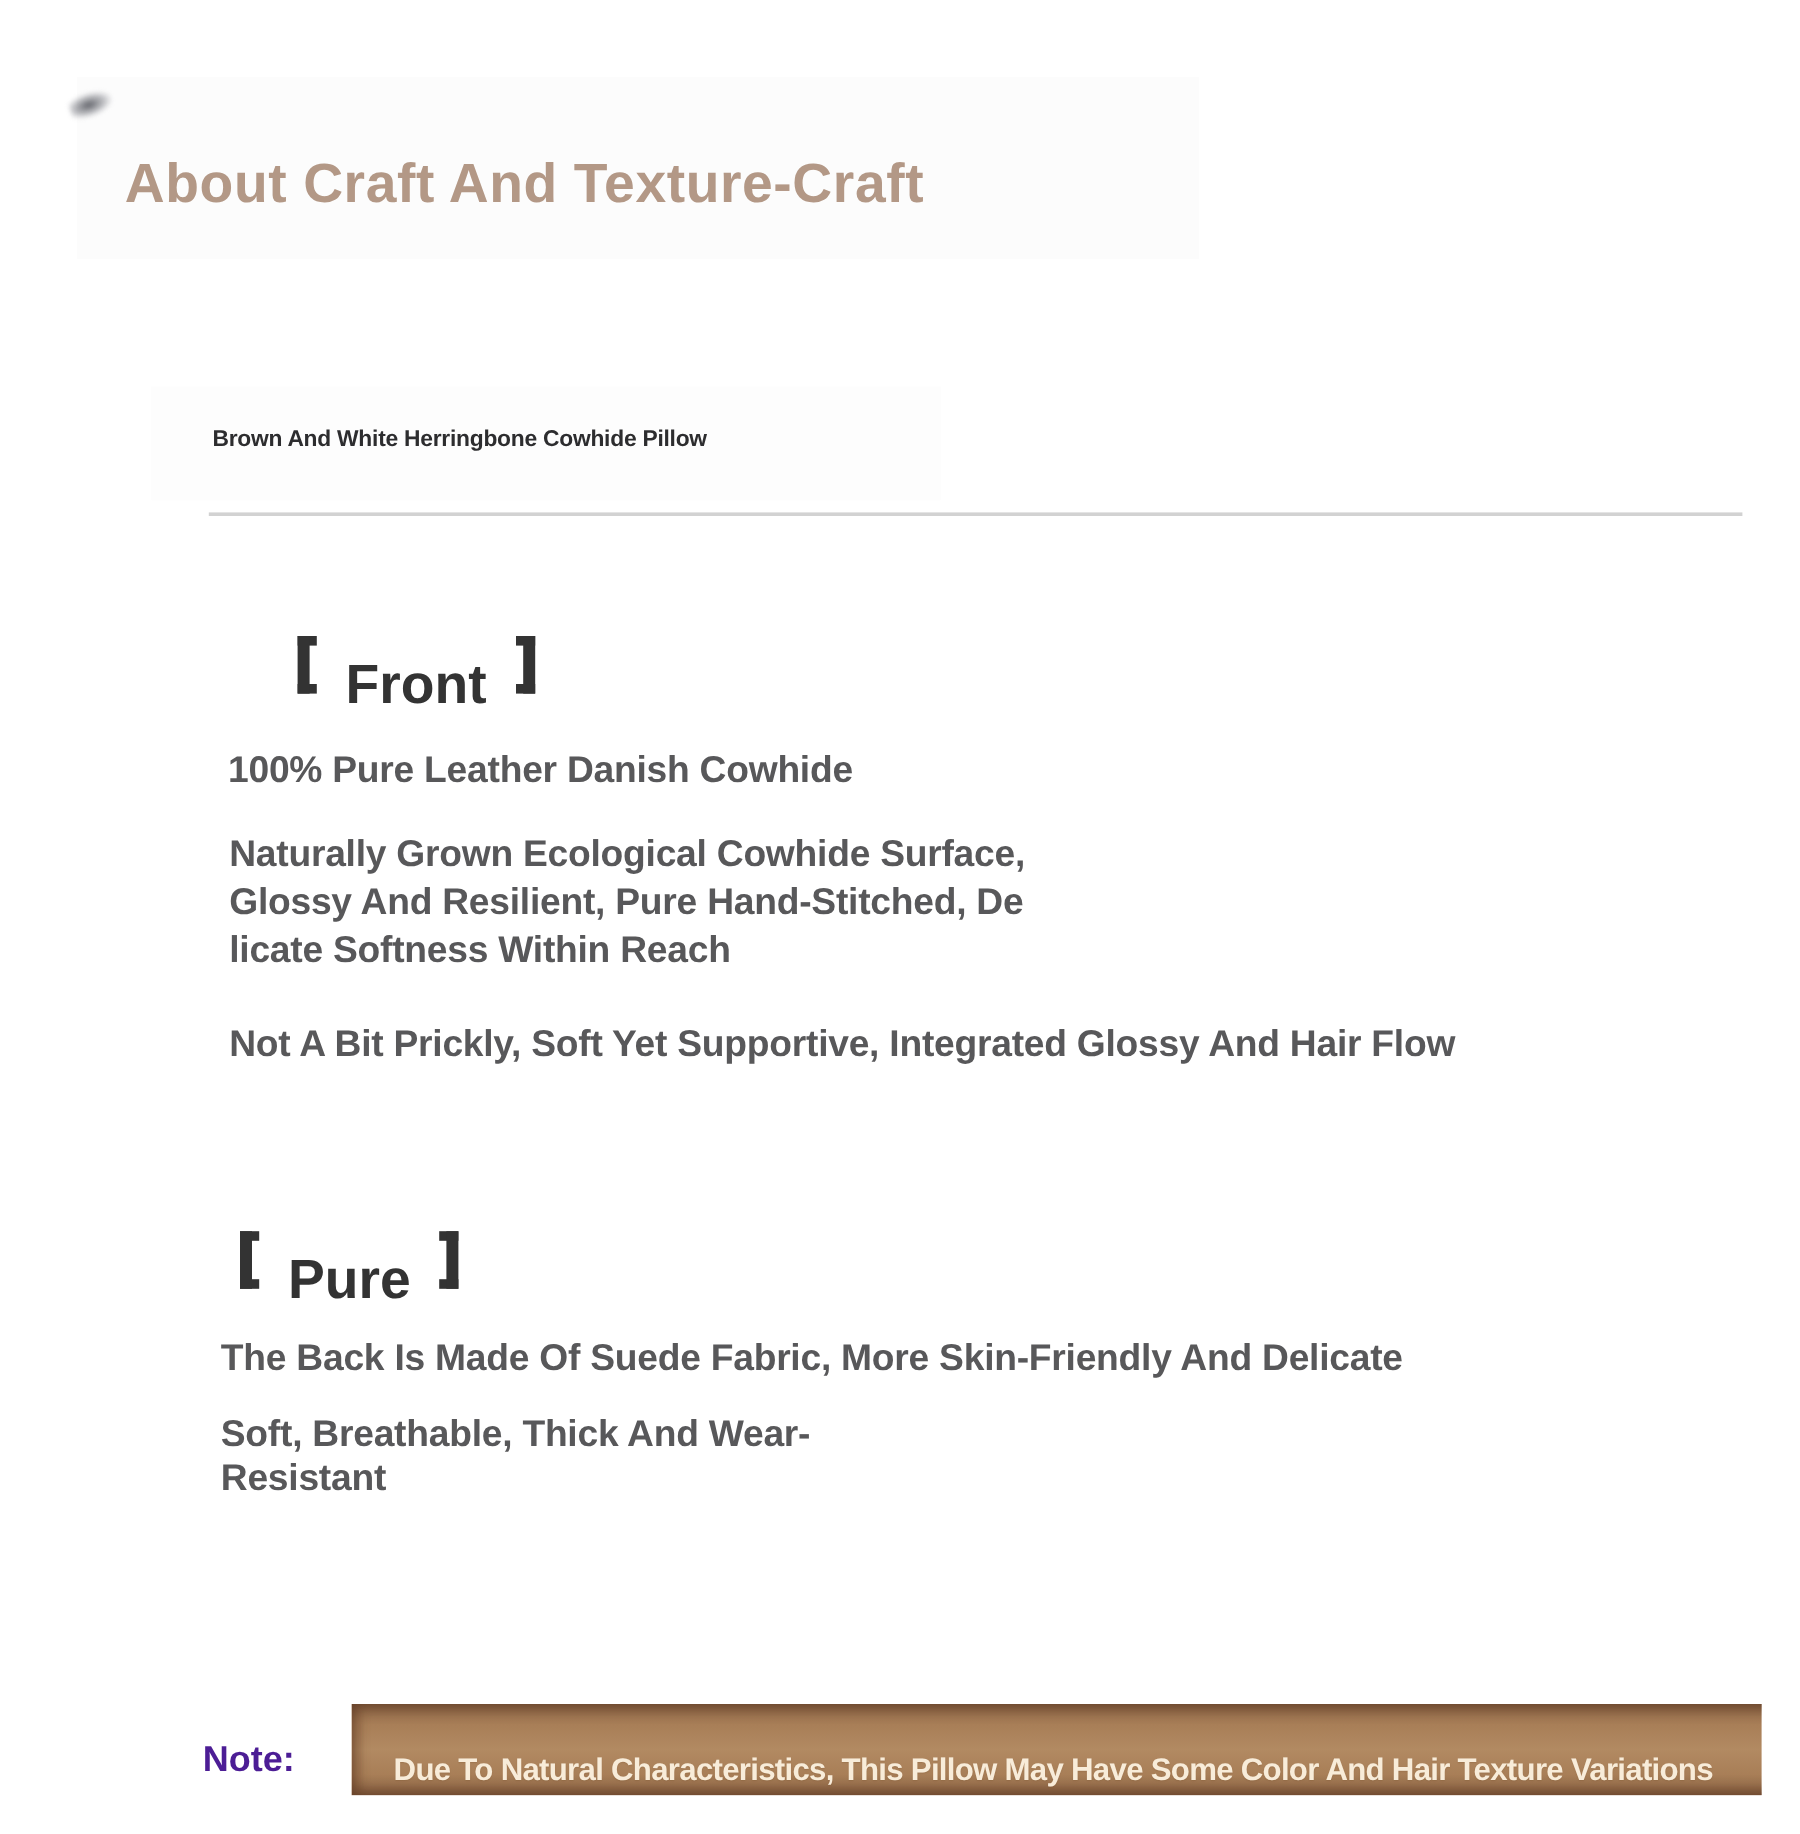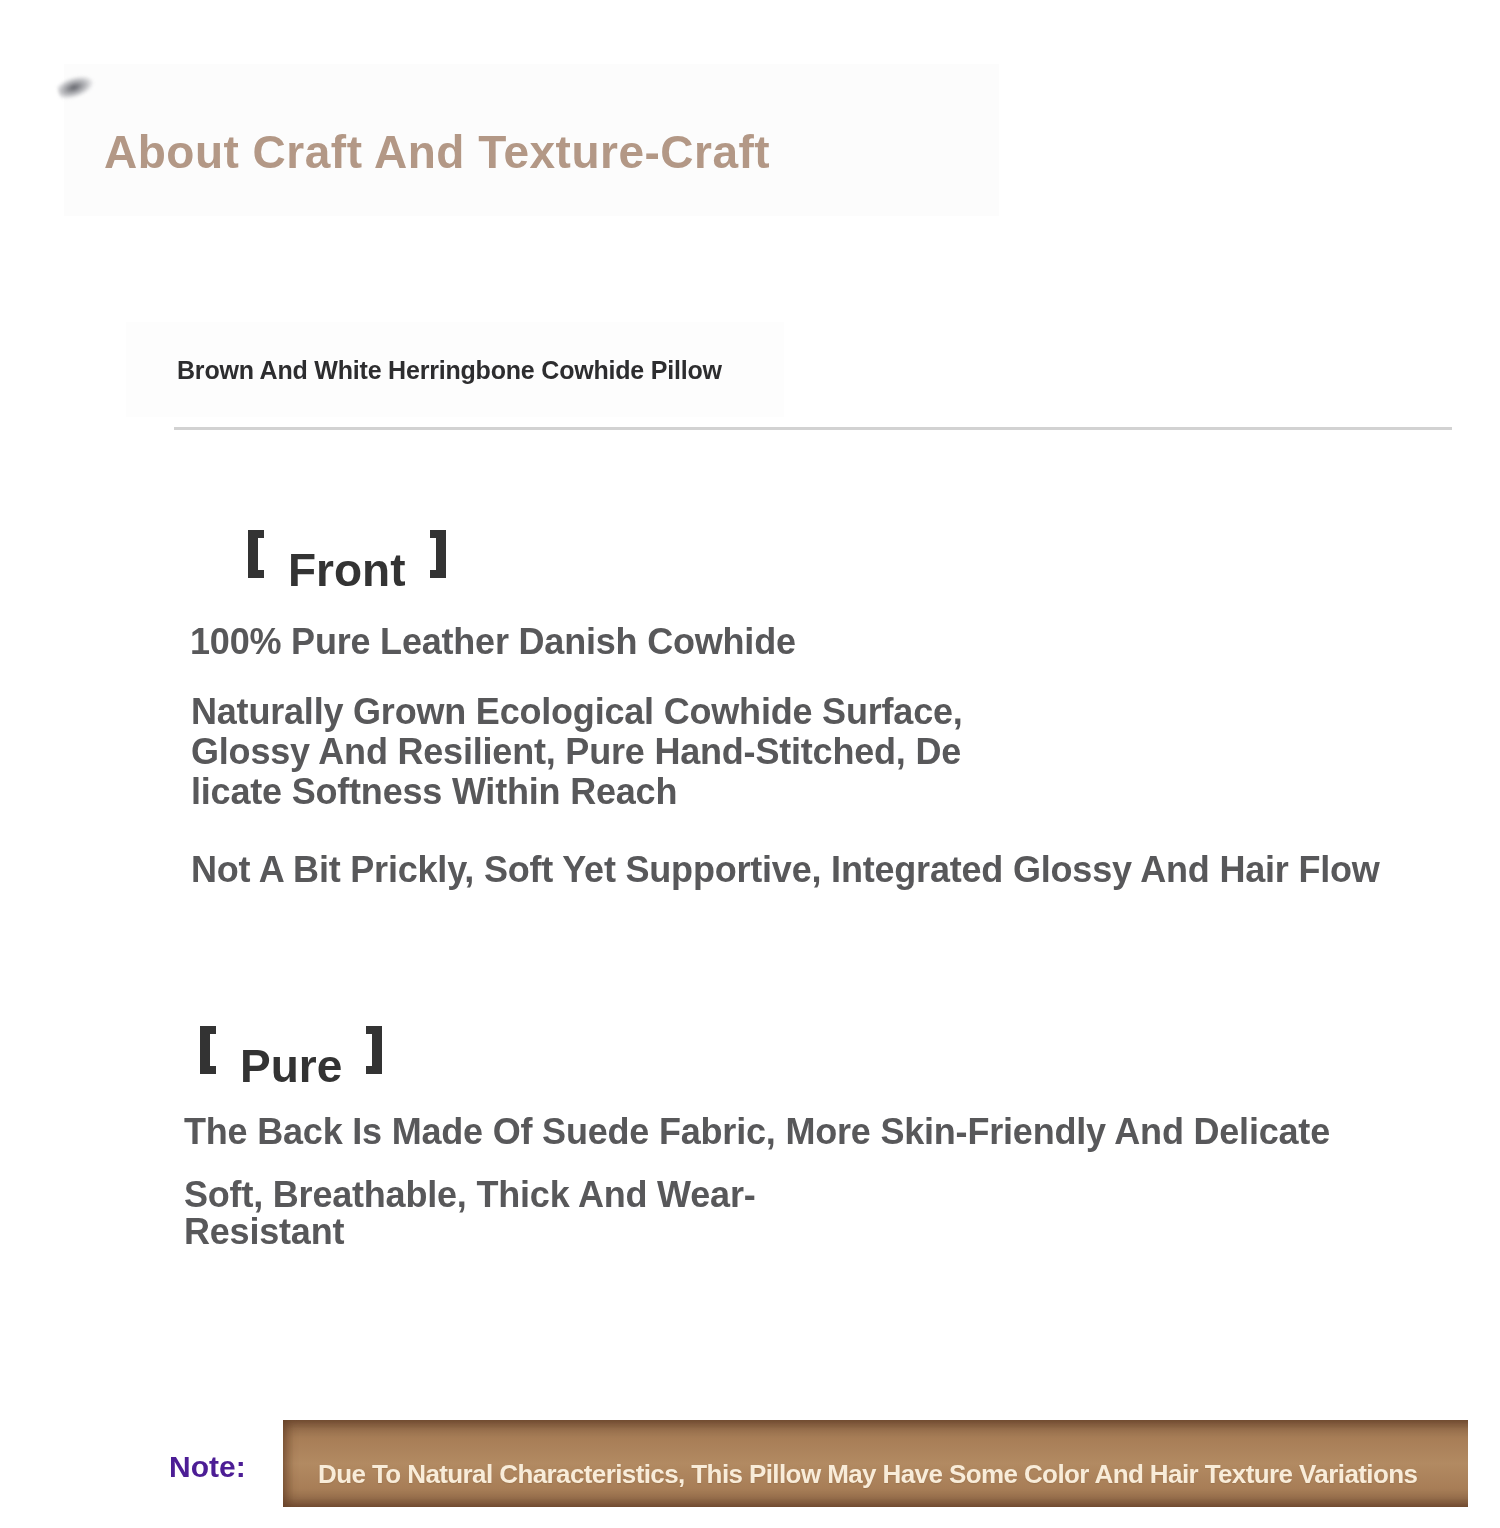--- a/index.html
+++ b/index.html
@@ -34,21 +34,21 @@
   }
 
   .page-title {
     position: absolute; left: 40px; top: 58px;
     font-size: 46px; font-weight: bold; line-height: 60px;
     color: #b39886; letter-spacing: 0.5px;
   }
 
   .product-name {
     position: absolute; left: 113px; top: 292px;
-    font-size: 25px; font-weight: bold;
+    font-size: 19px; font-weight: bold;
     color: #2d2d2f; letter-spacing: -0.2px;
   }
 
   .divider {
     position: absolute; left: 110px; top: 363px;
     width: 1278px; height: 3px; background: #d2d2d2;
   }
 
   .section-heading {
     position: absolute;
@@ -62,40 +62,40 @@
   .bracket {
     display: inline-block; width: 16px; height: 48px;
     border-color: #333333; border-style: solid;
     vertical-align: -8px;
   }
   .bracket-open  { border-width: 8px 0 8px 10px; margin-right: 8px; }
   .bracket-close { border-width: 8px 10px 8px 0;  margin-left: 8px; }
 
   .body-par {
     position: absolute;
-    font-size: 36px; font-weight: bold;
+    font-size: 31px; font-weight: bold;
     color: #58585a; letter-spacing: -0.2px;
     white-space: pre-line;
     line-height: 40px;
   }
   .front-p1 { left: 126px; top: 558px; }
   .front-p2 { left: 127px; top: 628px; }
   .front-p3 { left: 127px; top: 786px; }
   .back-p1  { left: 120px; top: 1048px; }
   .back-p2  { left: 120px; top: 1112px; line-height: 37px; }
   .back-p3  { left: 123px; top: 1206px; }
 
   .note-label {
     position: absolute; left: 105px; top: 1386px;
     font-size: 30px; font-weight: bold; color: #4c1d95;
   }
 
   .note-banner {
-    position: absolute; left: 219px; top: 1356px;
-    width: 1200px; height: 87px;
+    position: absolute; left: 229px; top: 1356px;
+    width: 1200px; height: 76px;
     background: linear-gradient(180deg, #8f6949 0%, #a87e57 22%, #b28a62 50%, #a87e57 78%, #8f6949 100%);
     box-shadow:
       inset 0 6px 10px rgba(85,50,28,0.35),
       inset 0 -6px 10px rgba(85,50,28,0.35),
       inset 7px 0 9px rgba(85,50,28,0.28),
       inset -4px 0 8px rgba(85,50,28,0.18);
     padding-left: 24px;
   }
   .note-banner-text {
     position: absolute; left: 19px; top: 0; height: 77px;

